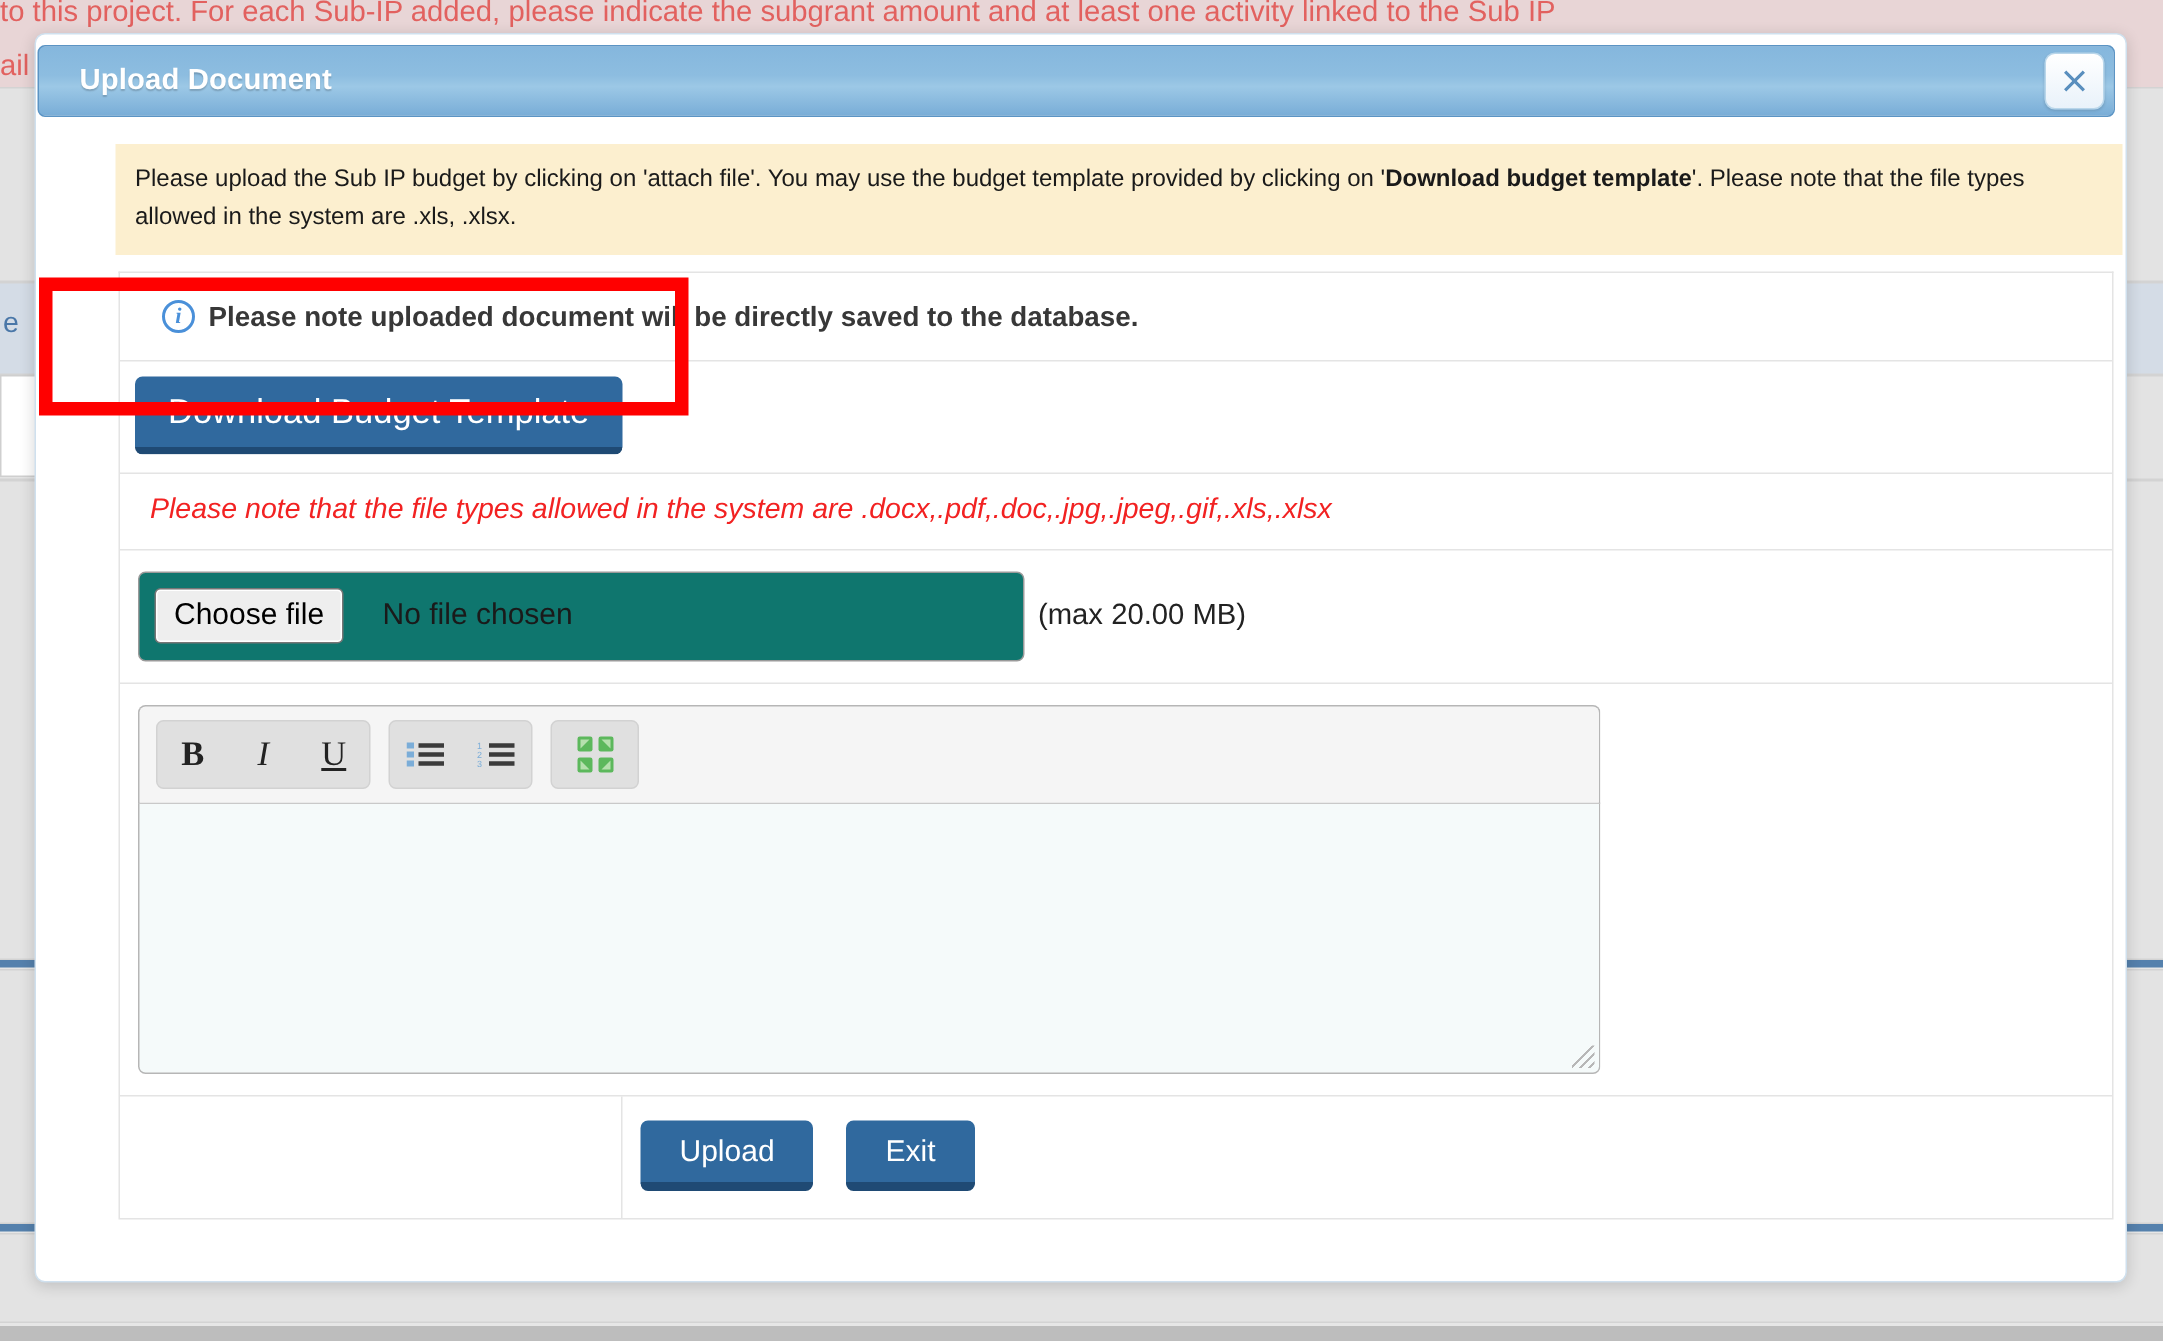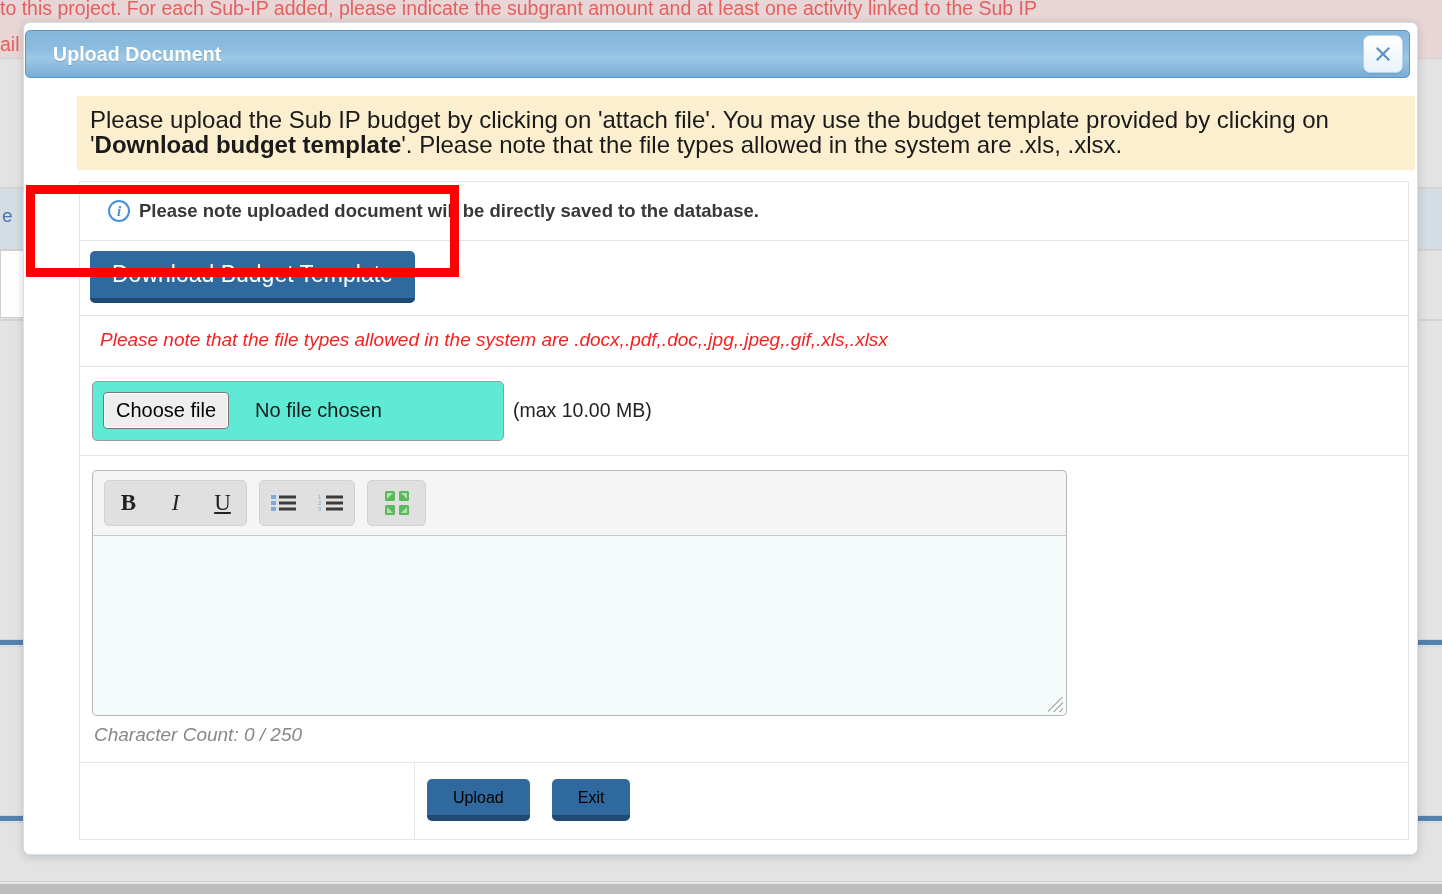--- a/index.html
+++ b/index.html
@@ -118,21 +118,21 @@
     left: 0; top: 55px; right: 0; bottom: 0;
     padding: 0;
   }
 
   .notice-banner {
     position: absolute;
     left: 53px; top: 18px;
     width: 1338px;
     background: #fcefcf;
     padding: 11px 13px 13px 13px;
-    font-size: 24px;
+    font-size: 16px;
     line-height: 25px;
     color: #1a1a1a;
   }
   .notice-banner b { font-weight: bold; }
 
   
   .form-table {
     position: absolute;
     left: 55px; top: 103px;
     width: 1330px;
@@ -200,22 +200,22 @@
   .filetypes-note {
     color: #f22222;
     font-style: italic;
     font-size: 19px;
     padding: 3px 0 3px 8px;
   }
 
   
   .file-row { display: flex; align-items: center; gap: 9px; }
   .file-input {
-    width: 412px; height: 60px;
-    background: #5eead4;
+    width: 591px; height: 60px;
+    background: #0f766e;
     border: 1px solid #9a9a9a;
     border-radius: 5px;
     display: flex; align-items: center;
     padding: 0 10px;
     cursor: pointer;
   }
   .choose-btn {
     background: #eeeeee;
     border: 1px solid #767676;
     border-radius: 4px;
@@ -291,25 +291,25 @@
     font-size: 19px;
     font-style: italic;
     color: #888;
     padding: 8px 0 2px 2px;
   }
 
   .footer-row .ft-field { padding: 16px 12px 18px 12px; }
   .footer-btns { display: flex; gap: 22px; }
   .btn-footer {
     background: #30699e;
-    color: #000000;
+    color: #ffffff;
     border: none;
     border-bottom: 6px solid #1f4a74;
     border-radius: 5px;
-    font-size: 16px;
+    font-size: 20px;
     font-family: "Liberation Sans", sans-serif;
     padding: 10px 26px 8px 26px;
     cursor: pointer;
   }
 
   
   .red-highlight {
     position: absolute;
     left: 2px; top: 162px;
     width: 433px; height: 92px;
@@ -386,21 +386,21 @@
         </div>
       </div>
 
       <div class="ft-row">
         <div class="ft-field">
           <div class="file-row">
             <div class="file-input">
               <span class="choose-btn">Choose file</span>
               <span class="no-file">No file chosen</span>
             </div>
-            <span class="max-mb">(max 10.00 MB)</span>
+            <span class="max-mb">(max 20.00 MB)</span>
           </div>
         </div>
       </div>
 
       <div class="ft-row">
         <div class="ft-field">
           <div class="editor-wrap">
 
             <div class="editor-toolbar">
               <div class="tb-group">
@@ -445,21 +445,20 @@
                     <path d="M24 24 L18 24 L24 18 Z" fill="#b5e0ad"></path>
                   </svg>
                 </div>
               </div>
             </div>
 
             <div class="editor-area">
               <div class="resize-grip"></div>
             </div>
 
-            <div class="char-count">Character Count: 0 / 250</div>
           </div>
         </div>
       </div>
 
       <div class="ft-row footer-row">
         <div class="ft-label"></div>
         <div class="ft-field">
           <div class="footer-btns">
             <button class="btn-footer">Upload</button>
             <button class="btn-footer">Exit</button>

